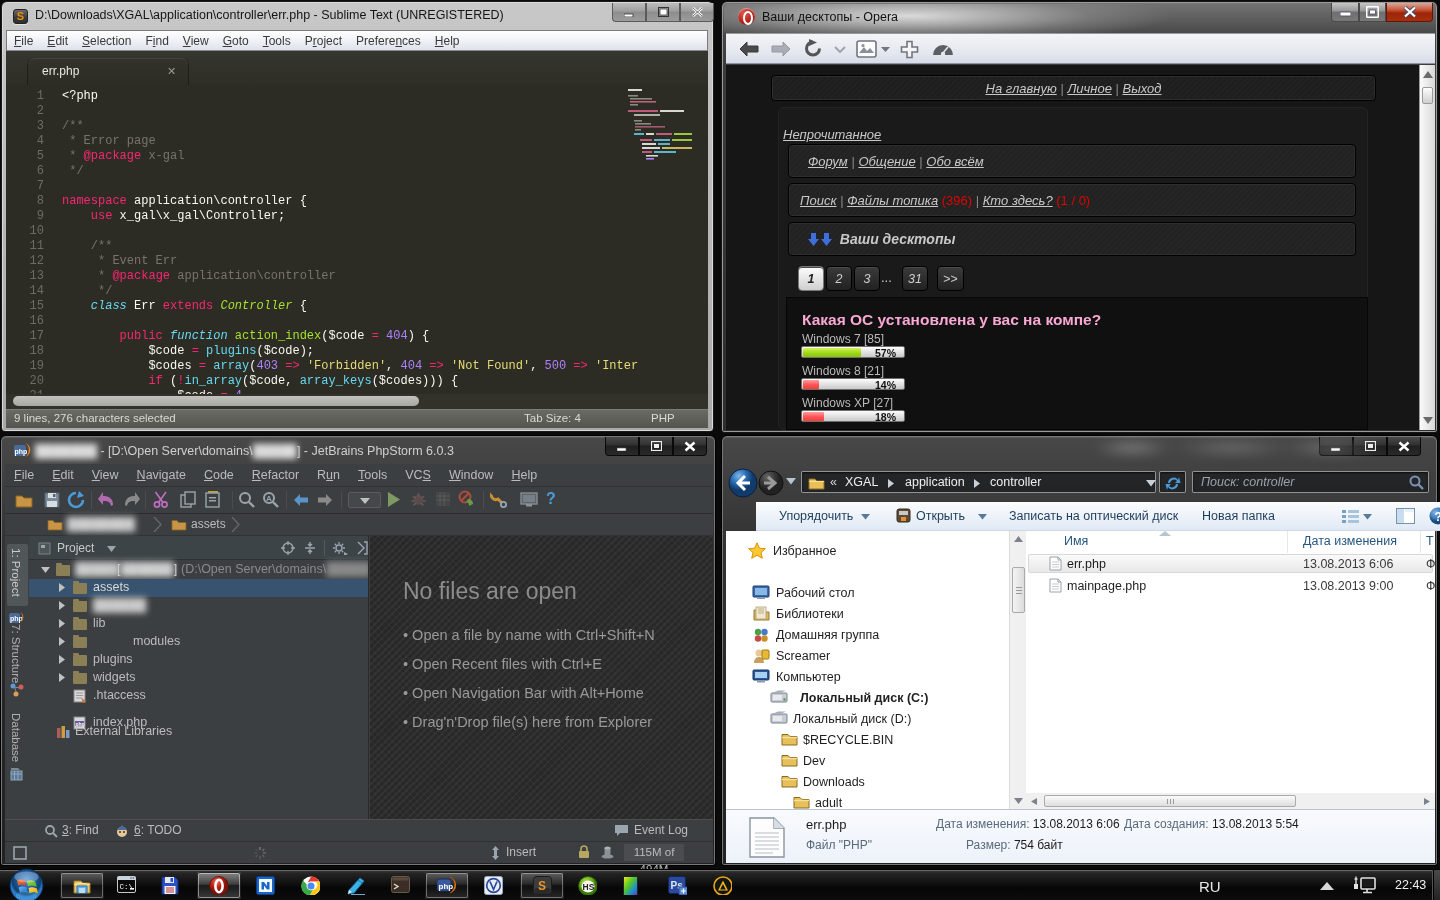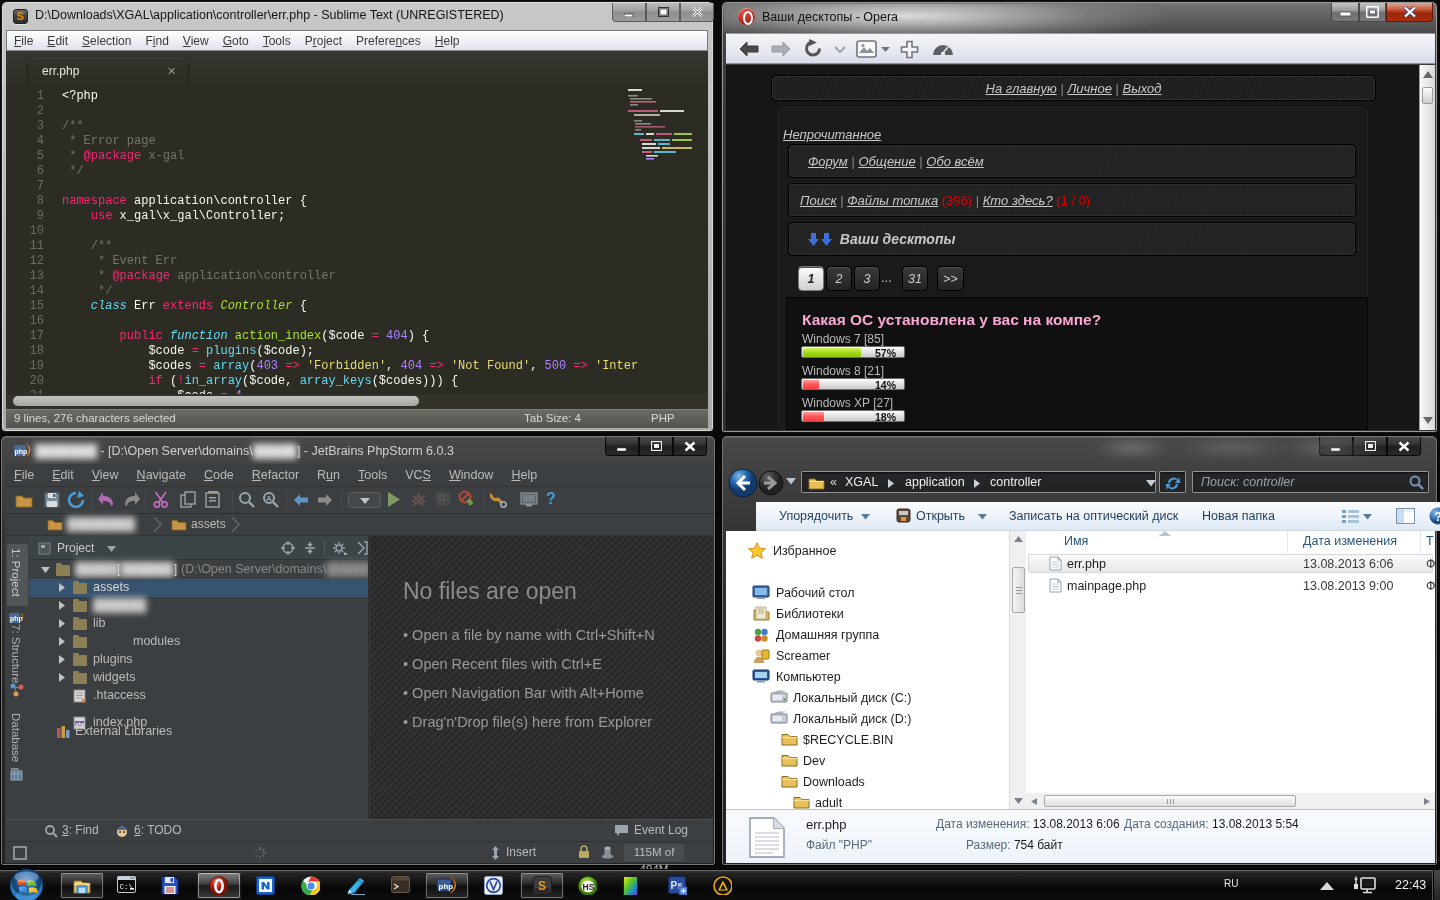--- a/index.html
+++ b/index.html
@@ -807,21 +807,21 @@
           <rect x="3" y="3" width="12" height="6" fill="#a8d0f0"></rect>
           <rect x="5" y="11" width="8" height="2.5" fill="#8a9ab0"></rect>
         </svg>
       <span class="abs" style="left:50px; top:139px;">Компьютер</span>
       <svg class="abs" style="left:44px; top:159px;" width="18" height="15">
           <rect x="1" y="3" width="16" height="9" rx="1" fill="#c8ccd4" stroke="#7a828e"></rect>
           <rect x="3" y="5" width="9" height="5" fill="#e8eaf0"></rect>
           <path d="M2 3 L8 0.5 H16 L10 3 Z" fill="#a8b0bc"></path>
           <circle cx="14.5" cy="9.5" r="1.2" fill="#4a9a4a"></circle>
         </svg>
-      <span class="abs" style="left:67px; top:160px;">Локальный диск (C:)</span>
+      <span class="abs" style="left:74px; top:160px;font-weight:bold;">Локальный диск (C:)</span>
       <svg class="abs" style="left:44px; top:180px;" width="18" height="15">
           <rect x="1" y="3" width="16" height="9" rx="1" fill="#c8ccd4" stroke="#7a828e"></rect>
           <rect x="3" y="5" width="9" height="5" fill="#e8eaf0"></rect>
           <path d="M2 3 L8 0.5 H16 L10 3 Z" fill="#a8b0bc"></path>
         </svg>
       <span class="abs" style="left:67px; top:181px;">Локальный диск (D:)</span>
       <svg class="abs" style="left:55px; top:201px;" width="17" height="14">
           <path d="M1 2.5 H7 L9 4.5 H16 V13 H1 Z" fill="#e8c05a" stroke="#8a6c20"></path>
           <path d="M1 5.5 H16" stroke="#f8e098" stroke-width="1.4"></path>
         </svg>
@@ -1047,21 +1047,21 @@
       <rect x="0.5" y="0.5" width="17" height="17" rx="2" fill="#2b4a9c" stroke="#10255c"></rect>
       <text x="2.5" y="13" font-size="10" font-weight="bold" fill="#d8e8f8">Ps</text>
       <rect x="11" y="11" width="9" height="8" rx="1" fill="#5a8ad8" stroke="#2a4a8c"></rect>
       <path d="M13 15 H18 M15.5 12.5 V17.5" stroke="#fff" stroke-width="1.2"></path>
     </svg>
   <svg class="tico" style="left:713px;" width="20" height="20">
       <circle cx="10" cy="10" r="9" fill="#141414" stroke="#e8a818" stroke-width="1.6"></circle>
       <path d="M10 4.5 L15 14.5 H5 Z" fill="#f0b818"></path>
       <path d="M10 8 L12.8 13.5 H7.2 Z" fill="#141414"></path>
     </svg>
-  <span class="abs" style="left:1224px; top:8px; color:#e8e8e8; font-size:10px;">RU</span>
+  <span class="abs" style="left:1199px; top:8px; color:#e8e8e8; font-size:15px;">RU</span>
   <svg class="abs" style="left:1320px; top:12px;" width="14" height="8">
       <path d="M7 0 L14 8 H0 Z" fill="#d8d8d8"></path>
     </svg>
   <svg class="abs" style="left:1354px; top:6px;" width="22" height="19">
       <rect x="7" y="2" width="14" height="11" rx="1" fill="none" stroke="#e0e0e0" stroke-width="1.6"></rect>
       <rect x="9" y="4" width="10" height="7" fill="#1a1a1a"></rect>
       <path d="M13 13 V16 M9 16.5 H18" stroke="#e0e0e0" stroke-width="1.6"></path>
       <path d="M2 8 V3 M0.5 3 H3.5 M2 3 V0.5" stroke="#e0e0e0" stroke-width="1.4"></path>
       <rect x="0" y="8" width="4" height="5" fill="#e0e0e0"></rect>
     </svg>

